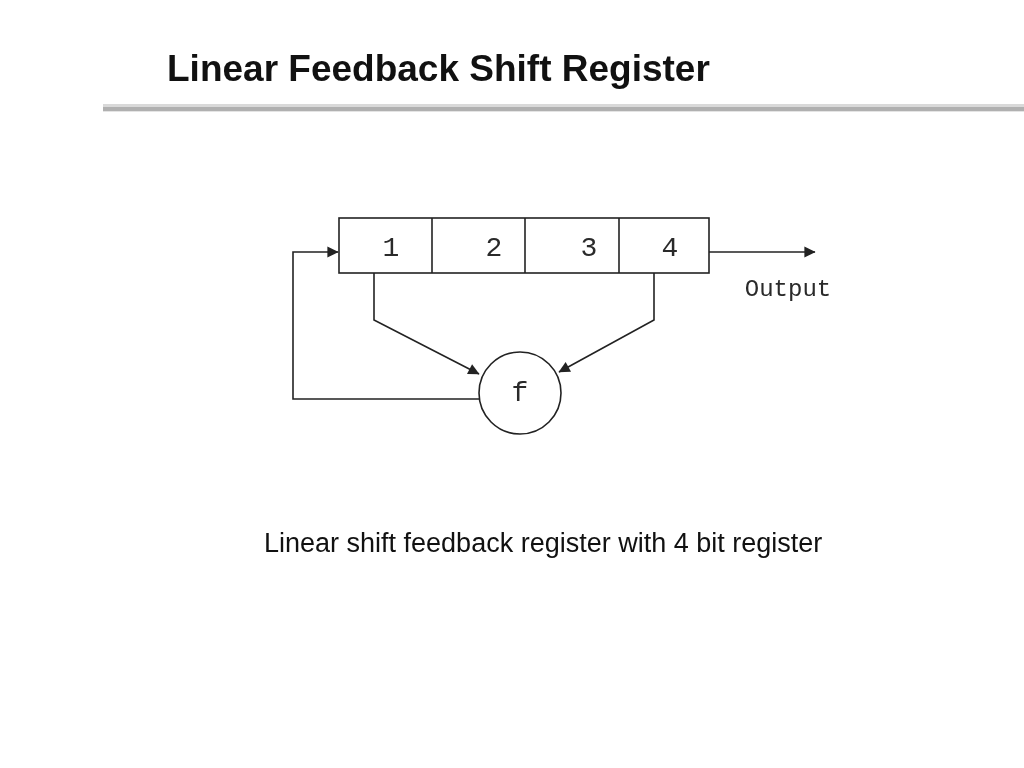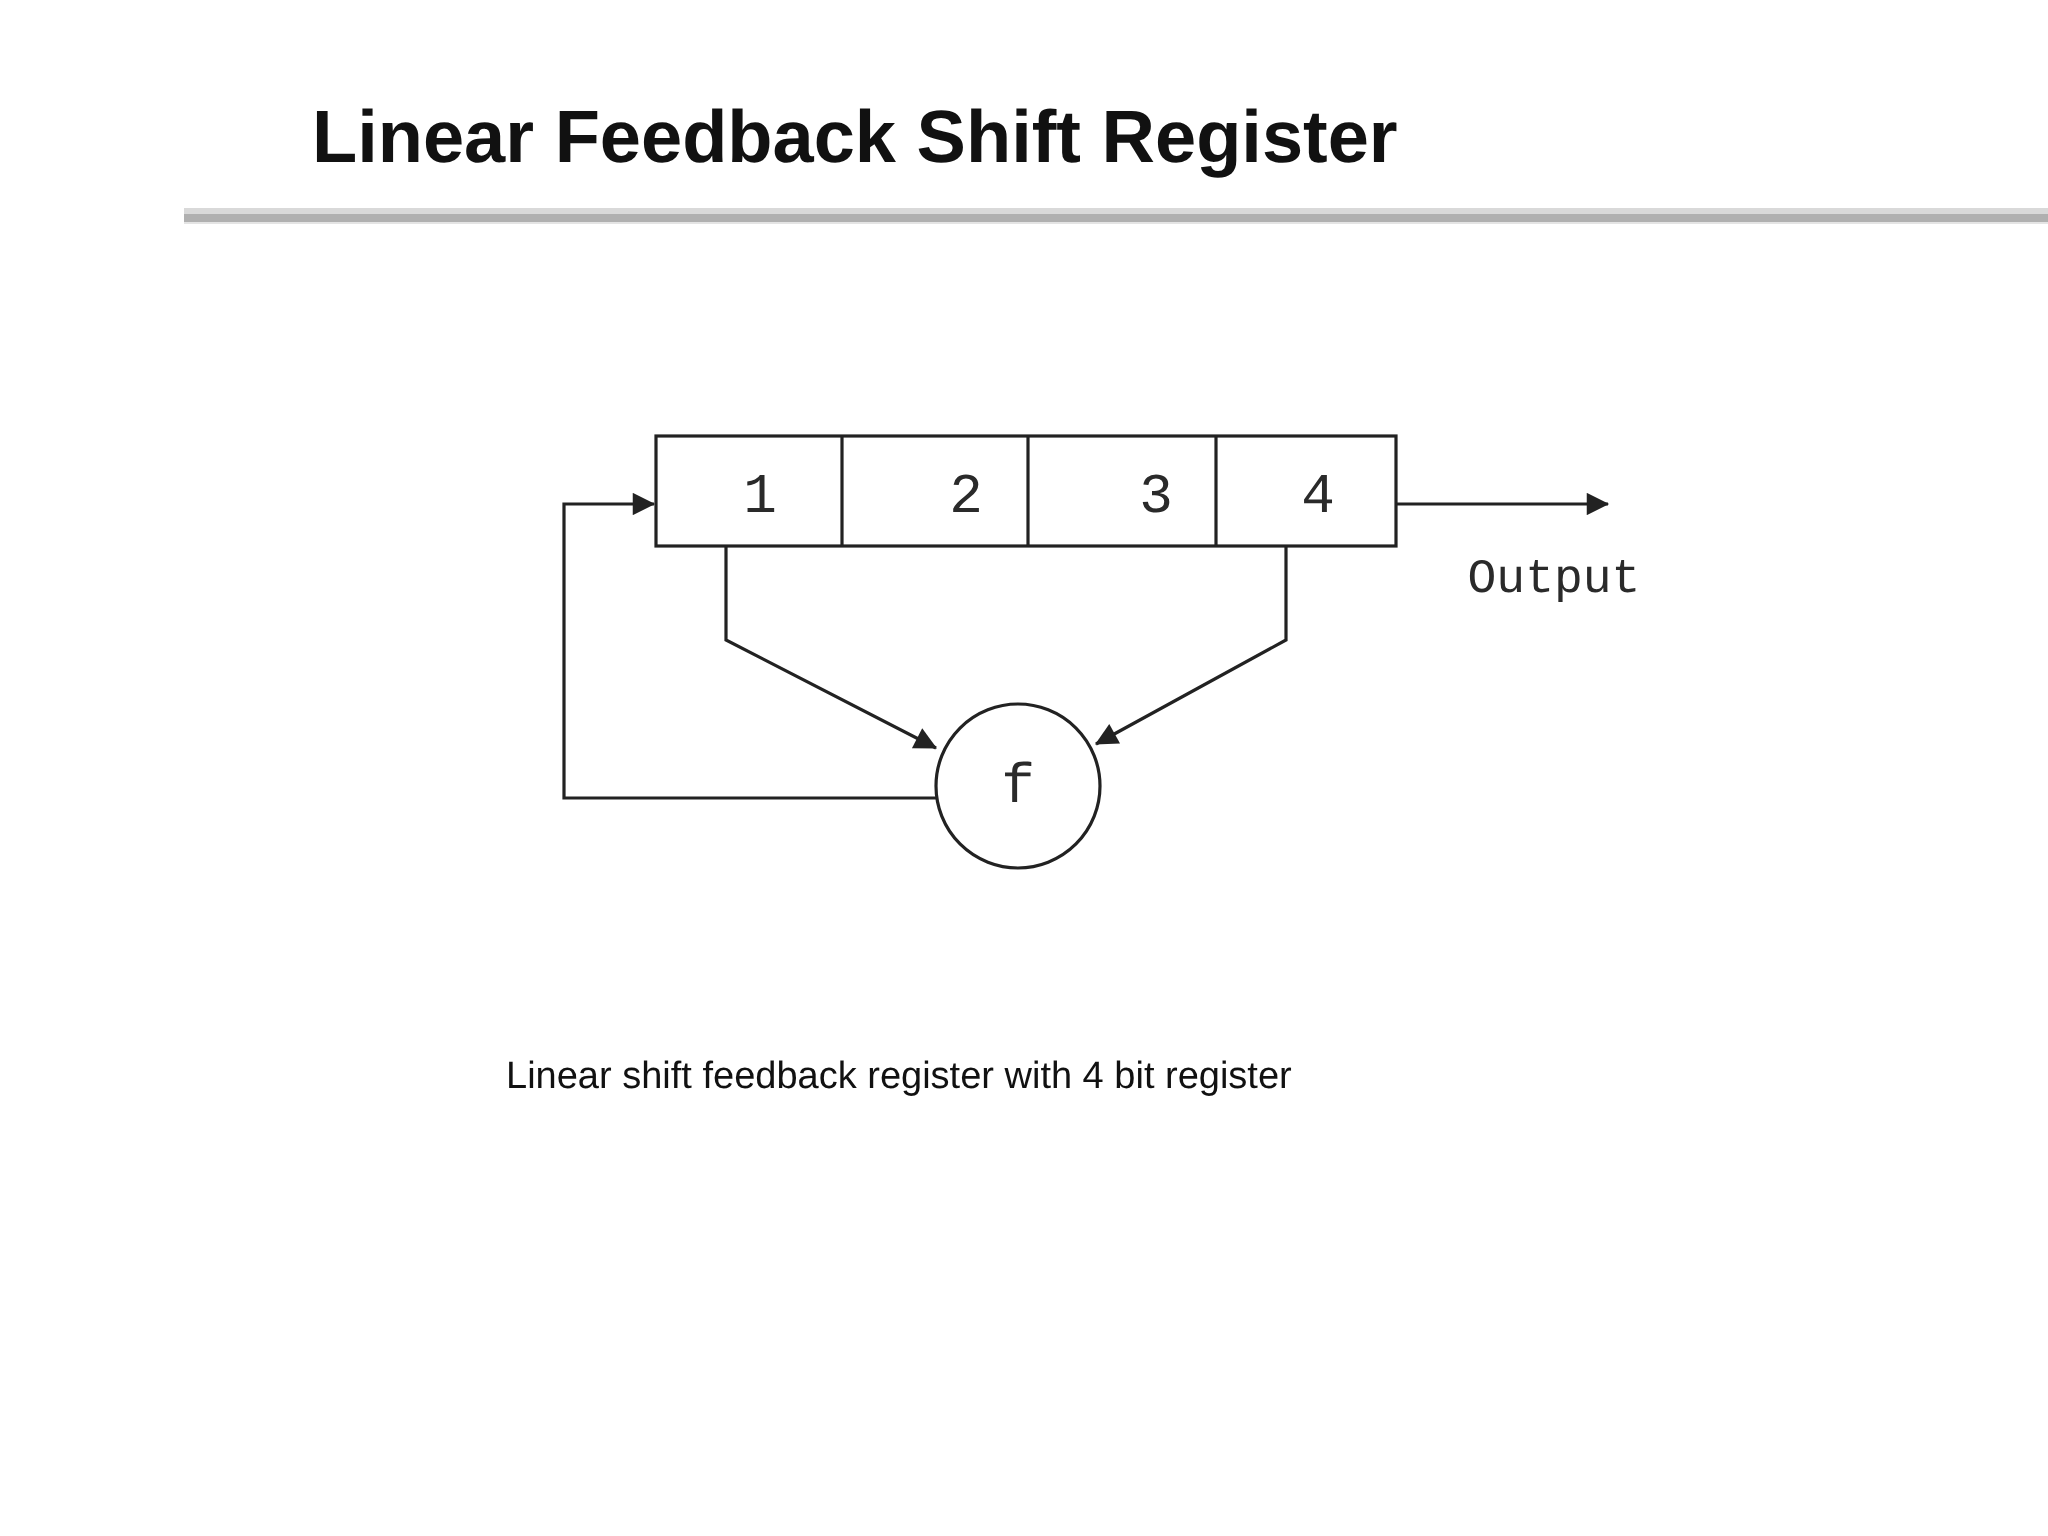--- a/index.html
+++ b/index.html
@@ -8,20 +8,21 @@
   body {
     width: 1024px; height: 768px;
     background: #ffffff;
     position: relative;
     overflow: hidden;
     font-family: "Liberation Sans", sans-serif;
   }
   .slide {
     position: absolute; inset: 0;
     background: #ffffff;
+    margin-left: 11px;
   }
   .title {
     position: absolute;
     left: 156px; top: 50px;
     margin: 0;
     font-size: 37px;
     line-height: 37px;
     font-weight: bold;
     color: #111111;
     white-space: nowrap;
@@ -41,21 +42,21 @@
     width: 1024px; height: 768px;
   }
   .mono-label {
     font-family: "Liberation Mono", "DejaVu Sans Mono", monospace;
     fill: #2a2a2a;
   }
   .caption {
     position: absolute;
     left: 253px; top: 528px;
     margin: 0;
-    font-size: 19px;
+    font-size: 27px;
     color: #111111;
     white-space: nowrap;
   }
 </style>
 </head>
 <body>
 
 <div class="slide">
 
   <h1 class="title">Linear Feedback Shift Register</h1>

